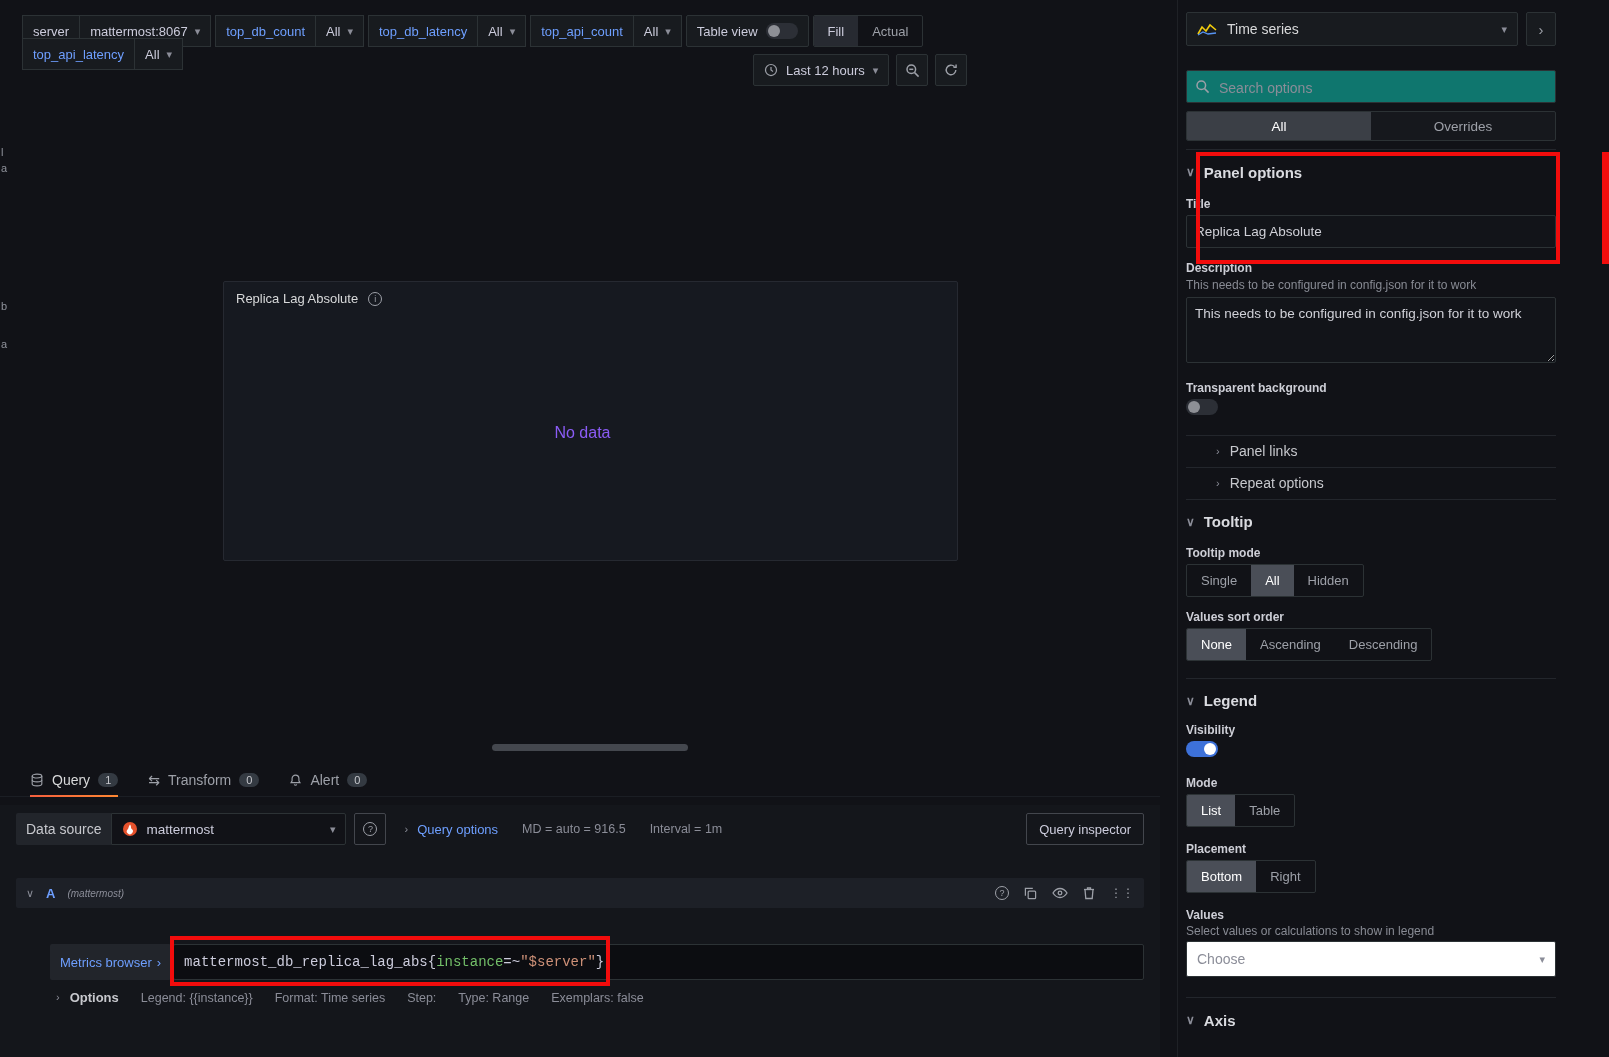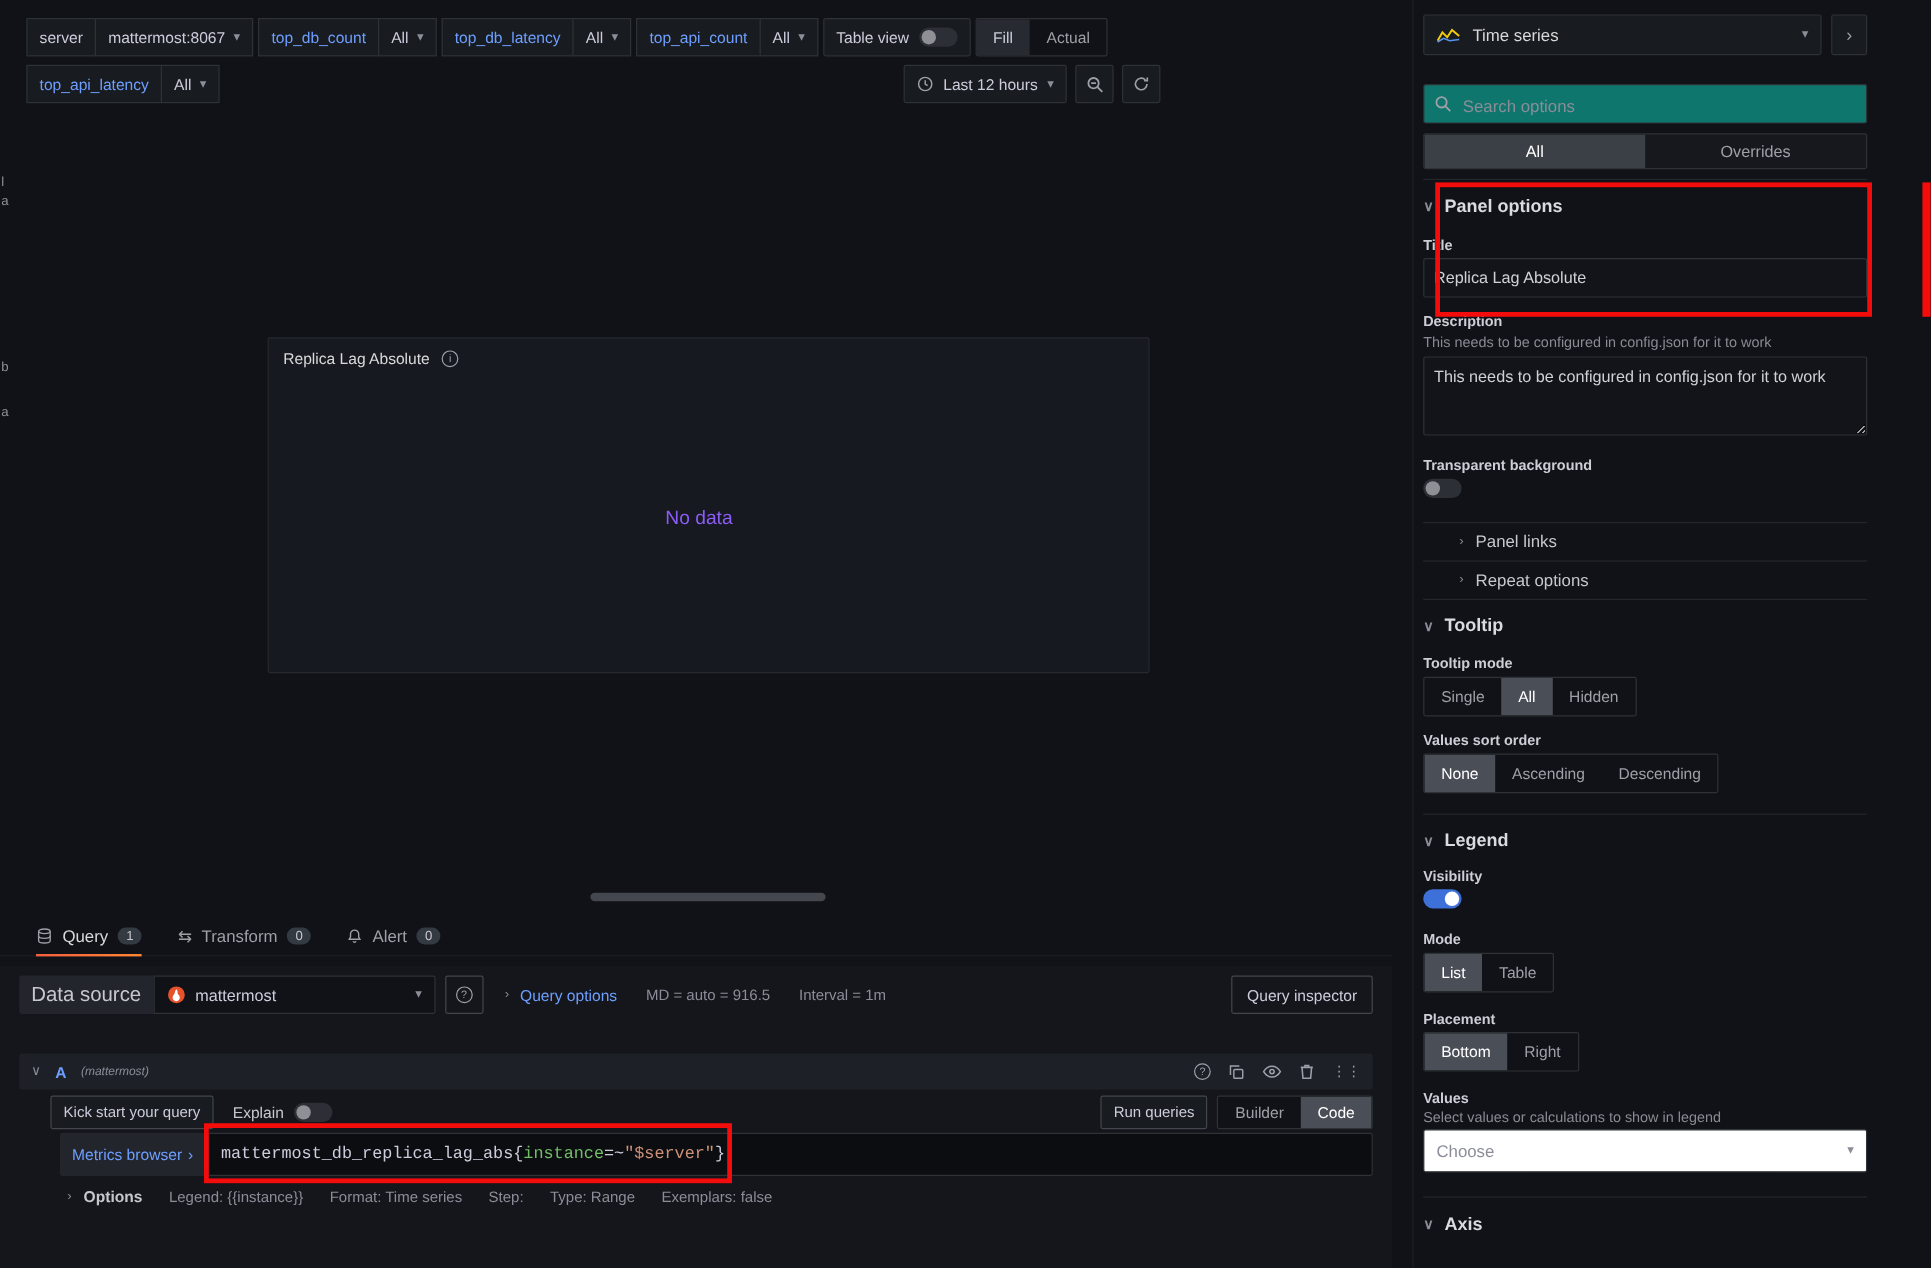--- a/index.html
+++ b/index.html
@@ -43,21 +43,21 @@
   
   .etabs{position:absolute;left:0;top:763px;width:1160px;height:34px;display:flex;gap:30px;padding-left:30px;border-bottom:1px solid #1b1e24}
   .etab{display:flex;align-items:center;gap:8px;font-size:14px;color:#9da0a8;position:relative;height:100%}
   .etab.active{color:#d8d9da}
   .etab.active::after{content:"";position:absolute;left:0;right:0;bottom:-1px;height:2px;background:linear-gradient(90deg,#f55f3e,#ff8833)}
   .badge{background:#343a42;color:#c7c8cd;font-size:11px;padding:1px 7px;border-radius:9px}
 
   
   .qsection{position:absolute;left:0;top:805px;width:1160px;height:252px;background:#14161b}
   .qrow{position:absolute;left:16px;right:16px;display:flex;align-items:center}
-  .ds-label{height:32px;display:flex;align-items:center;padding:0 10px;background:#22252b;border-radius:2px 0 0 2px;font-size:17px;color:#c7c8cd}
+  .ds-label{height:32px;display:flex;align-items:center;padding:0 10px;background:#22252b;border-radius:2px 0 0 2px;font-size:14px;color:#c7c8cd}
   .ds-picker{height:32px;display:flex;align-items:center;gap:8px;padding:0 10px;background:#111217;border:1px solid #2c3235;border-radius:0 2px 2px 0;width:235px;font-size:13.5px}
   .btn{height:32px;display:inline-flex;align-items:center;gap:6px;padding:0 12px;background:transparent;border:1px solid #43464d;border-radius:2px;color:#ccccdc;font-size:13px;white-space:nowrap}
   .btn.small{height:28px;padding:0 10px;font-size:12.5px;background:#181b1f}
   .link-blue{color:#6e9fff;font-size:13px}
   .arow{position:absolute;left:16px;right:16px;top:73px;height:30px;background:#1d2027;border-radius:2px;display:flex;align-items:center;gap:12px;padding:0 10px}
   .refid{color:#6e9fff;font-weight:700;font-size:13px}
   .dshint{color:#8b8d98;font-style:italic;font-size:10px}
   .arow-icons{margin-left:auto;display:flex;gap:15px;align-items:center;color:#9da0a8}
   .mono{font-family:Liberation Mono, monospace}
   .expr-box{flex:1;height:36px;background:#0c0d11;border:1px solid #2c3235;border-radius:2px;display:flex;align-items:center;padding:0 10px;font-size:14px}
@@ -142,21 +142,21 @@
     <div class="ctrl">
       <span>Table view</span>
       <span class="switch"></span>
     </div>
     <div class="radio subtle">
       <div class="opt active">Fill</div>
       <div class="opt">Actual</div>
     </div>
   </div>
 
-  <div class="topbar-row" style="left:22px;top:54px">
+  <div class="topbar-row" style="left:22px;top:38px">
     <div class="vargroup">
       <div class="varcell blue">
           <span>top_api_latency</span>
         </div>
       <div class="varcell">
           <span>All</span>
           <span class="chev">▾</span>
         </div>
     </div>
   </div>
@@ -282,34 +282,20 @@
             <svg width="12" height="14" viewBox="0 0 12 14" fill="none" stroke="currentColor" stroke-width="1.3">
               <path d="M1 3.5h10"></path>
               <path d="M2 3.5l.8 9h6.4l.8-9"></path>
               <path d="M4.5 3.5V2h3v1.5"></path>
             </svg>
           </span>
         <span style="font-size:12px;letter-spacing:0">⋮⋮</span>
       </div>
     </div>
 
-    <div class="qrow" style="top:108px;left:42px">
-      <div class="btn small">
-          <span>Kick start your query</span>
-        </div>
-      <span style="margin-left:16px;color:#c7c8cd;font-size:13px">Explain</span>
-      <span class="switch" style="margin-left:8px"></span>
-      <div class="btn small" style="margin-left:auto">
-          <span>Run queries</span>
-        </div>
-      <div class="radio h28" style="margin-left:8px">
-        <div class="opt">Builder</div>
-        <div class="opt active">Code</div>
-      </div>
-    </div>
 
     <div class="qrow" style="top:139px;left:50px">
       <div class="mbrowser">
         <span>Metrics browser</span>
         <span>›</span>
       </div>
       <div class="expr-box mono">
         <span class="c-metric">mattermost_db_replica_lag_abs</span>
           <span class="c-brace">{</span>
           <span class="c-label">instance</span>

